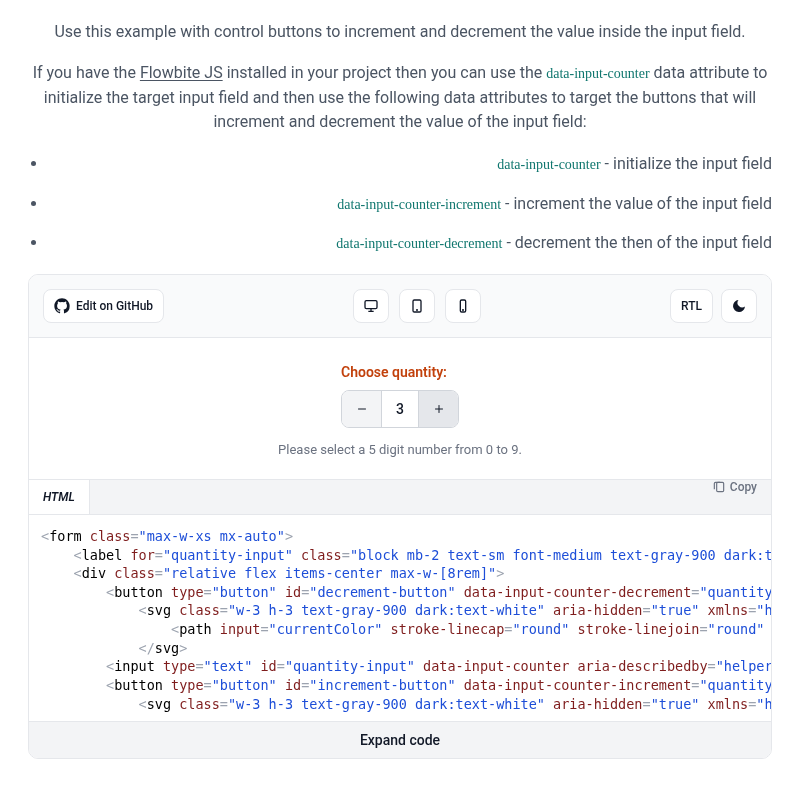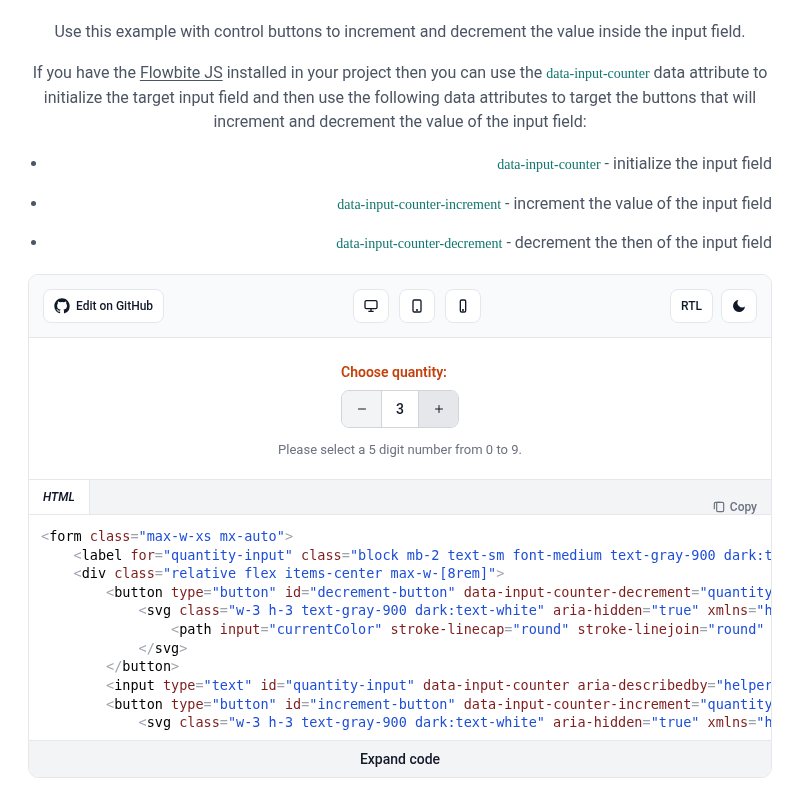--- a/index.html
+++ b/index.html
@@ -166,21 +166,21 @@
     border-right: 1px solid #E5E7EB;
     border-bottom: none;
     font-size: 12px;
     font-weight: 600;
     padding: 10px 14px;
     color: #111827;
     font-style: italic;
   }
   .copy-btn {
     display: inline-flex;
-    align-items: flex-end;
+    align-items: flex-start;
     gap: 4px;
     font-size: 12px;
     font-weight: 500;
     color: #6B7280;
     padding: 0 14px;
   }
 
   .code-panel {
     background: #fff;
     border-top: 1px solid #E5E7EB;
@@ -305,21 +305,20 @@
     </div>
 
     <div class="code-panel">
       <div class="code-line"><span class="cp">&lt;</span><span class="ct">form</span><span class="ca"> class</span><span class="cp">=</span><span class="cv">"max-w-xs mx-auto"</span><span class="cp">&gt;</span></div>
       <div class="code-line"><span class="cp">    &lt;</span><span class="ct">label</span><span class="ca"> for</span><span class="cp">=</span><span class="cv">"quantity-input"</span><span class="ca"> class</span><span class="cp">=</span><span class="cv">"block mb-2 text-sm font-medium text-gray-900 dark:text-whi</span></div>
       <div class="code-line"><span class="cp">    &lt;</span><span class="ct">div</span><span class="ca"> class</span><span class="cp">=</span><span class="cv">"relative flex items-center max-w-[8rem]"</span><span class="cp">&gt;</span></div>
       <div class="code-line"><span class="cp">        &lt;</span><span class="ct">button</span><span class="ca"> type</span><span class="cp">=</span><span class="cv">"button"</span><span class="ca"> id</span><span class="cp">=</span><span class="cv">"decrement-button"</span><span class="ca"> data-input-counter-decrement</span><span class="cp">=</span><span class="cv">"quantity-input"</span></div>
       <div class="code-line"><span class="cp">            &lt;</span><span class="ct">svg</span><span class="ca"> class</span><span class="cp">=</span><span class="cv">"w-3 h-3 text-gray-900 dark:text-white"</span><span class="ca"> aria-hidden</span><span class="cp">=</span><span class="cv">"true"</span><span class="ca"> xmlns</span><span class="cp">=</span><span class="cv">"http://w</span></div>
       <div class="code-line"><span class="cp">                &lt;</span><span class="ct">path</span><span class="ca"> input</span><span class="cp">=</span><span class="cv">"currentColor"</span><span class="ca"> stroke-linecap</span><span class="cp">=</span><span class="cv">"round"</span><span class="ca"> stroke-linejoin</span><span class="cp">=</span><span class="cv">"round"</span></div>
       <div class="code-line"><span class="cp">            &lt;/</span><span class="ct">svg</span><span class="cp">&gt;</span></div>
-      <div class="code-line"><span class="cp">        &lt;/</span><span class="ct">button</span><span class="cp">&gt;</span></div>
       <div class="code-line"><span class="cp">        &lt;</span><span class="ct">input</span><span class="ca"> type</span><span class="cp">=</span><span class="cv">"text"</span><span class="ca"> id</span><span class="cp">=</span><span class="cv">"quantity-input"</span><span class="ca"> data-input-counter aria-describedby</span><span class="cp">=</span><span class="cv">"helper-text-e</span></div>
       <div class="code-line"><span class="cp">        &lt;</span><span class="ct">button</span><span class="ca"> type</span><span class="cp">=</span><span class="cv">"button"</span><span class="ca"> id</span><span class="cp">=</span><span class="cv">"increment-button"</span><span class="ca"> data-input-counter-increment</span><span class="cp">=</span><span class="cv">"quantity-input"</span></div>
       <div class="code-line"><span class="cp">            &lt;</span><span class="ct">svg</span><span class="ca"> class</span><span class="cp">=</span><span class="cv">"w-3 h-3 text-gray-900 dark:text-white"</span><span class="ca"> aria-hidden</span><span class="cp">=</span><span class="cv">"true"</span><span class="ca"> xmlns</span><span class="cp">=</span><span class="cv">"http://w</span></div>
     </div>
 
     <div class="expand-bar">Expand code</div>
   </div>
 </div>
 
 </body></html>

